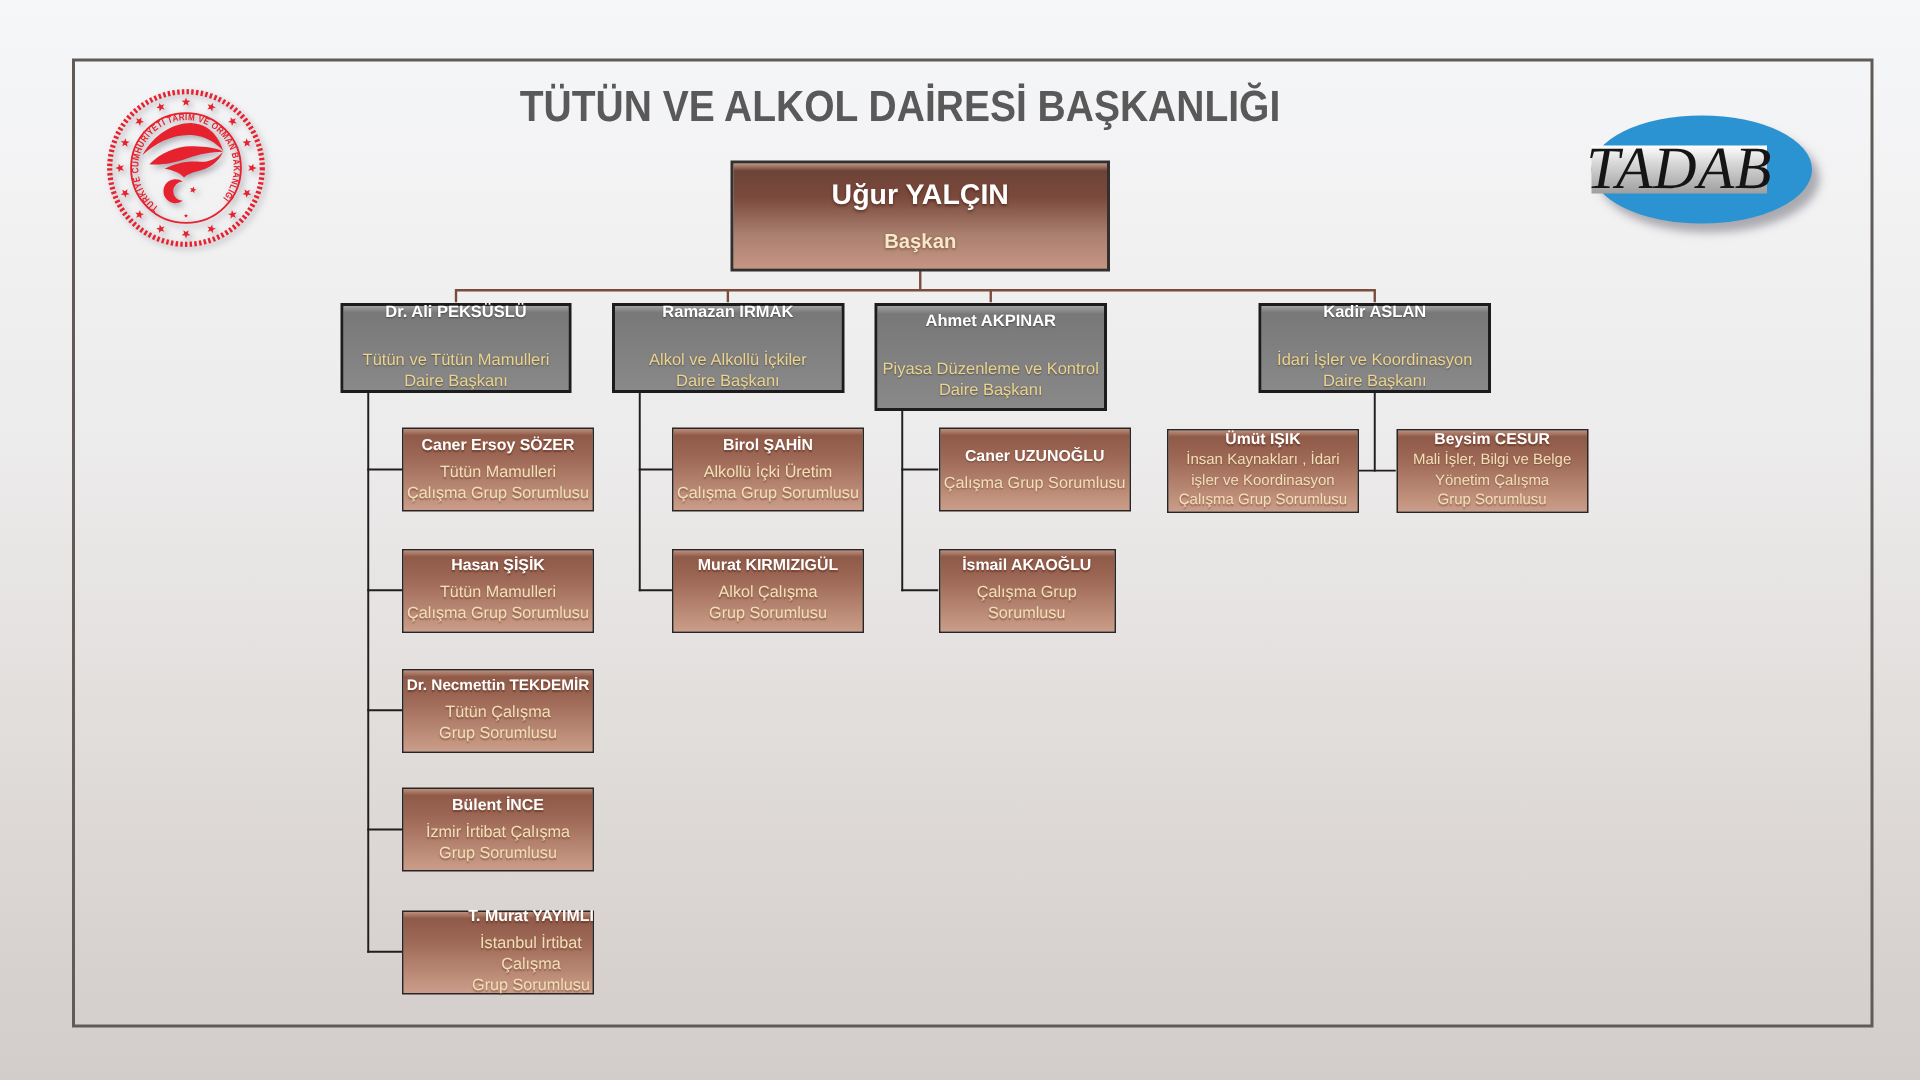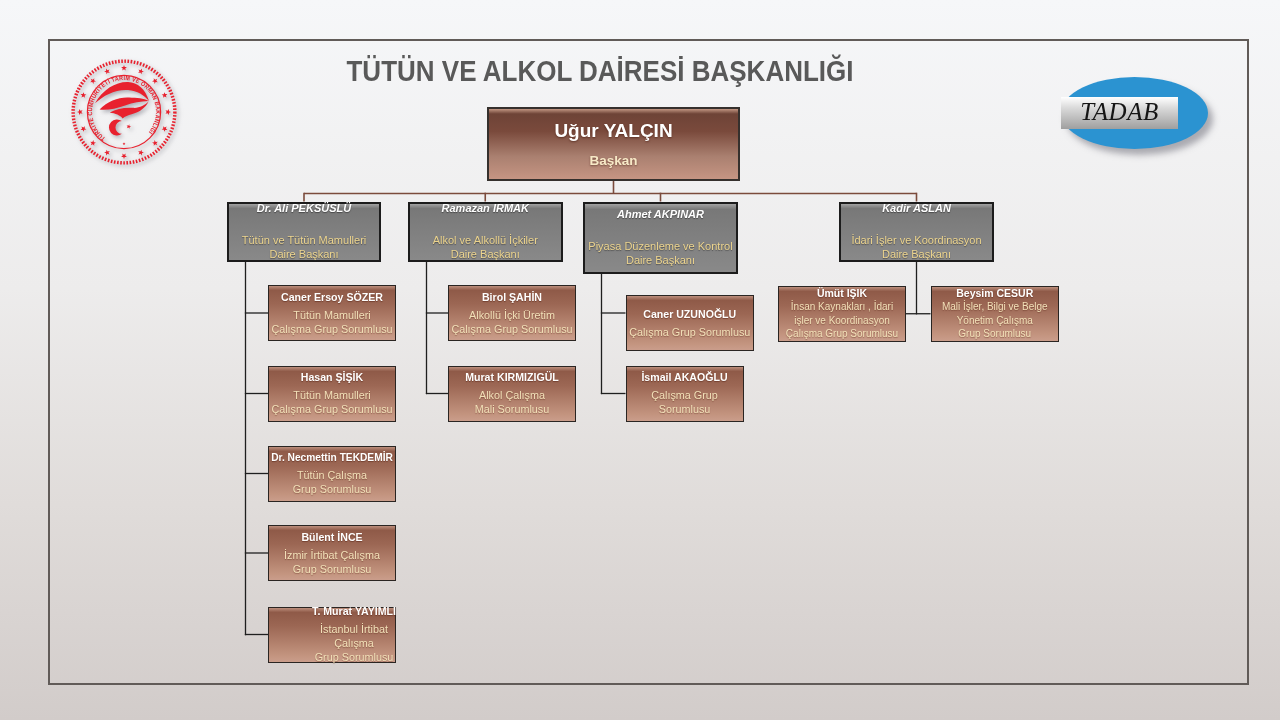--- a/index.html
+++ b/index.html
@@ -16,40 +16,40 @@
   .node{position:absolute;box-sizing:border-box;display:flex;flex-direction:column;
     align-items:center;justify-content:center;text-align:center;}
   .node .nm{font-weight:bold;color:#ffffff;white-space:nowrap;}
   .node .tt{white-space:pre-line;}
   .node-exec{border:2px solid #35302d;
     background:linear-gradient(180deg,#c29683 0%,#6e4337 7%,#7a4a3c 32%,#aa8070 68%,#c69583 100%);}
   .node-exec .nm{font-size:19px;margin-bottom:11px;text-shadow:0 1px 2px rgba(60,20,10,.55);}
   .node-exec .tt{font-size:13.5px;font-weight:bold;color:#f7e9c7;text-shadow:0 1px 2px rgba(60,20,10,.5);}
   .node-mgr{border:2px solid #1c1c1c;
     background:linear-gradient(180deg,#a2a2a2 0%,#787878 8%,#7e7e7e 40%,#898989 100%);}
-  .node-mgr .nm{font-size:11px;font-style:italic;margin-bottom:20px;text-shadow:0 1px 1px rgba(40,40,40,.6);}
+  .node-mgr .nm{font-size:11px;margin-bottom:20px;text-shadow:0 1px 1px rgba(40,40,40,.6);}
   .node-mgr .tt{font-size:11px;line-height:13.5px;color:#ecd48e;text-shadow:0 1px 1px rgba(40,40,40,.55);}
   .node-staff{border:1.3px solid #2a2522;
     background:linear-gradient(180deg,#bd8f7d 0%,#8f5a48 8%,#9c6754 34%,#c3947f 88%,#ca9d8b 100%);}
   .node-staff .nm{font-size:10.6px;margin-bottom:5px;text-shadow:0 1px 1px rgba(90,40,25,.6);}
   .node-staff .tt{font-size:10.8px;line-height:14px;color:#f2e0b8;text-shadow:0 1px 1px rgba(90,40,25,.45);}
   .node-staff.small .nm{font-size:10.5px;margin-bottom:1px;}
   .node-staff.small .tt{font-size:10px;line-height:13.2px;}
   svg.connectors{position:absolute;left:0;top:0;}
   
   .emblem{position:absolute;left:65px;top:53px;
     filter:drop-shadow(2.2px 2.8px 2.2px rgba(105,105,118,.55));}
   
   .tadab{position:absolute;left:1061px;top:77px;width:147px;height:72px;}
   .tadab .ellipse{position:absolute;left:0;top:0;width:147px;height:72px;border-radius:50%;
     background:#2b93d1;box-shadow:5px 6px 6px rgba(100,100,112,.5);}
   .tadab .band{position:absolute;left:0px;top:20px;width:117px;height:32px;
     background:linear-gradient(180deg,#ffffff 0%,#d9d9d9 35%,#9f9f9f 100%);
     display:flex;align-items:center;justify-content:center;}
-  .tadab .band span{font-family:"Liberation Serif",serif;font-style:italic;font-size:25px;
+  .tadab .band span{font-family:"Liberation Serif",serif;font-style:italic;font-size:40px;
     font-weight:500;color:#151515;letter-spacing:0.5px;transform:translateY(-1.5px);}
 </style>
 </head>
 <body>
 
 <div class="slide">
   <div class="frame"></div>
   <div class="title">TÜTÜN VE ALKOL DAİRESİ BAŞKANLIĞI</div>
 
   <svg class="emblem" width="118" height="118" viewBox="0 0 116 116">
@@ -174,23 +174,23 @@
 Grup Sorumlusu</div>
       </div>
       <div class="node node-staff" style="left: 448px; top: 285px; width: 128px; height: 56px;">
         <div class="nm">Birol ŞAHİN</div>
         <div class="tt">Alkollü İçki Üretim
 Çalışma Grup Sorumlusu</div>
       </div>
       <div class="node node-staff" style="left: 448px; top: 365.5px; width: 128px; height: 56px;">
         <div class="nm">Murat  KIRMIZIGÜL</div>
         <div class="tt">Alkol Çalışma
-Mali Sorumlusu</div>
-      </div>
-      <div class="node node-staff" style="left: 625.5px; top: 295px; width: 128.5px; height: 56px;">
+Grup Sorumlusu</div>
+      </div>
+      <div class="node node-staff" style="left: 625.5px; top: 285px; width: 128.5px; height: 56px;">
         <div class="nm">Caner  UZUNOĞLU</div>
         <div class="tt">Çalışma Grup Sorumlusu</div>
       </div>
       <div class="node node-staff" style="left: 625.5px; top: 365.5px; width: 118px; height: 56px;">
         <div class="nm">İsmail AKAOĞLU</div>
         <div class="tt">Çalışma Grup Sorumlusu</div>
       </div>
       <div class="node node-staff small" style="left: 778px; top: 285.5px; width: 128px; height: 56.5px;">
         <div class="nm">Ümüt IŞIK</div>
         <div class="tt">İnsan Kaynakları , İdari

